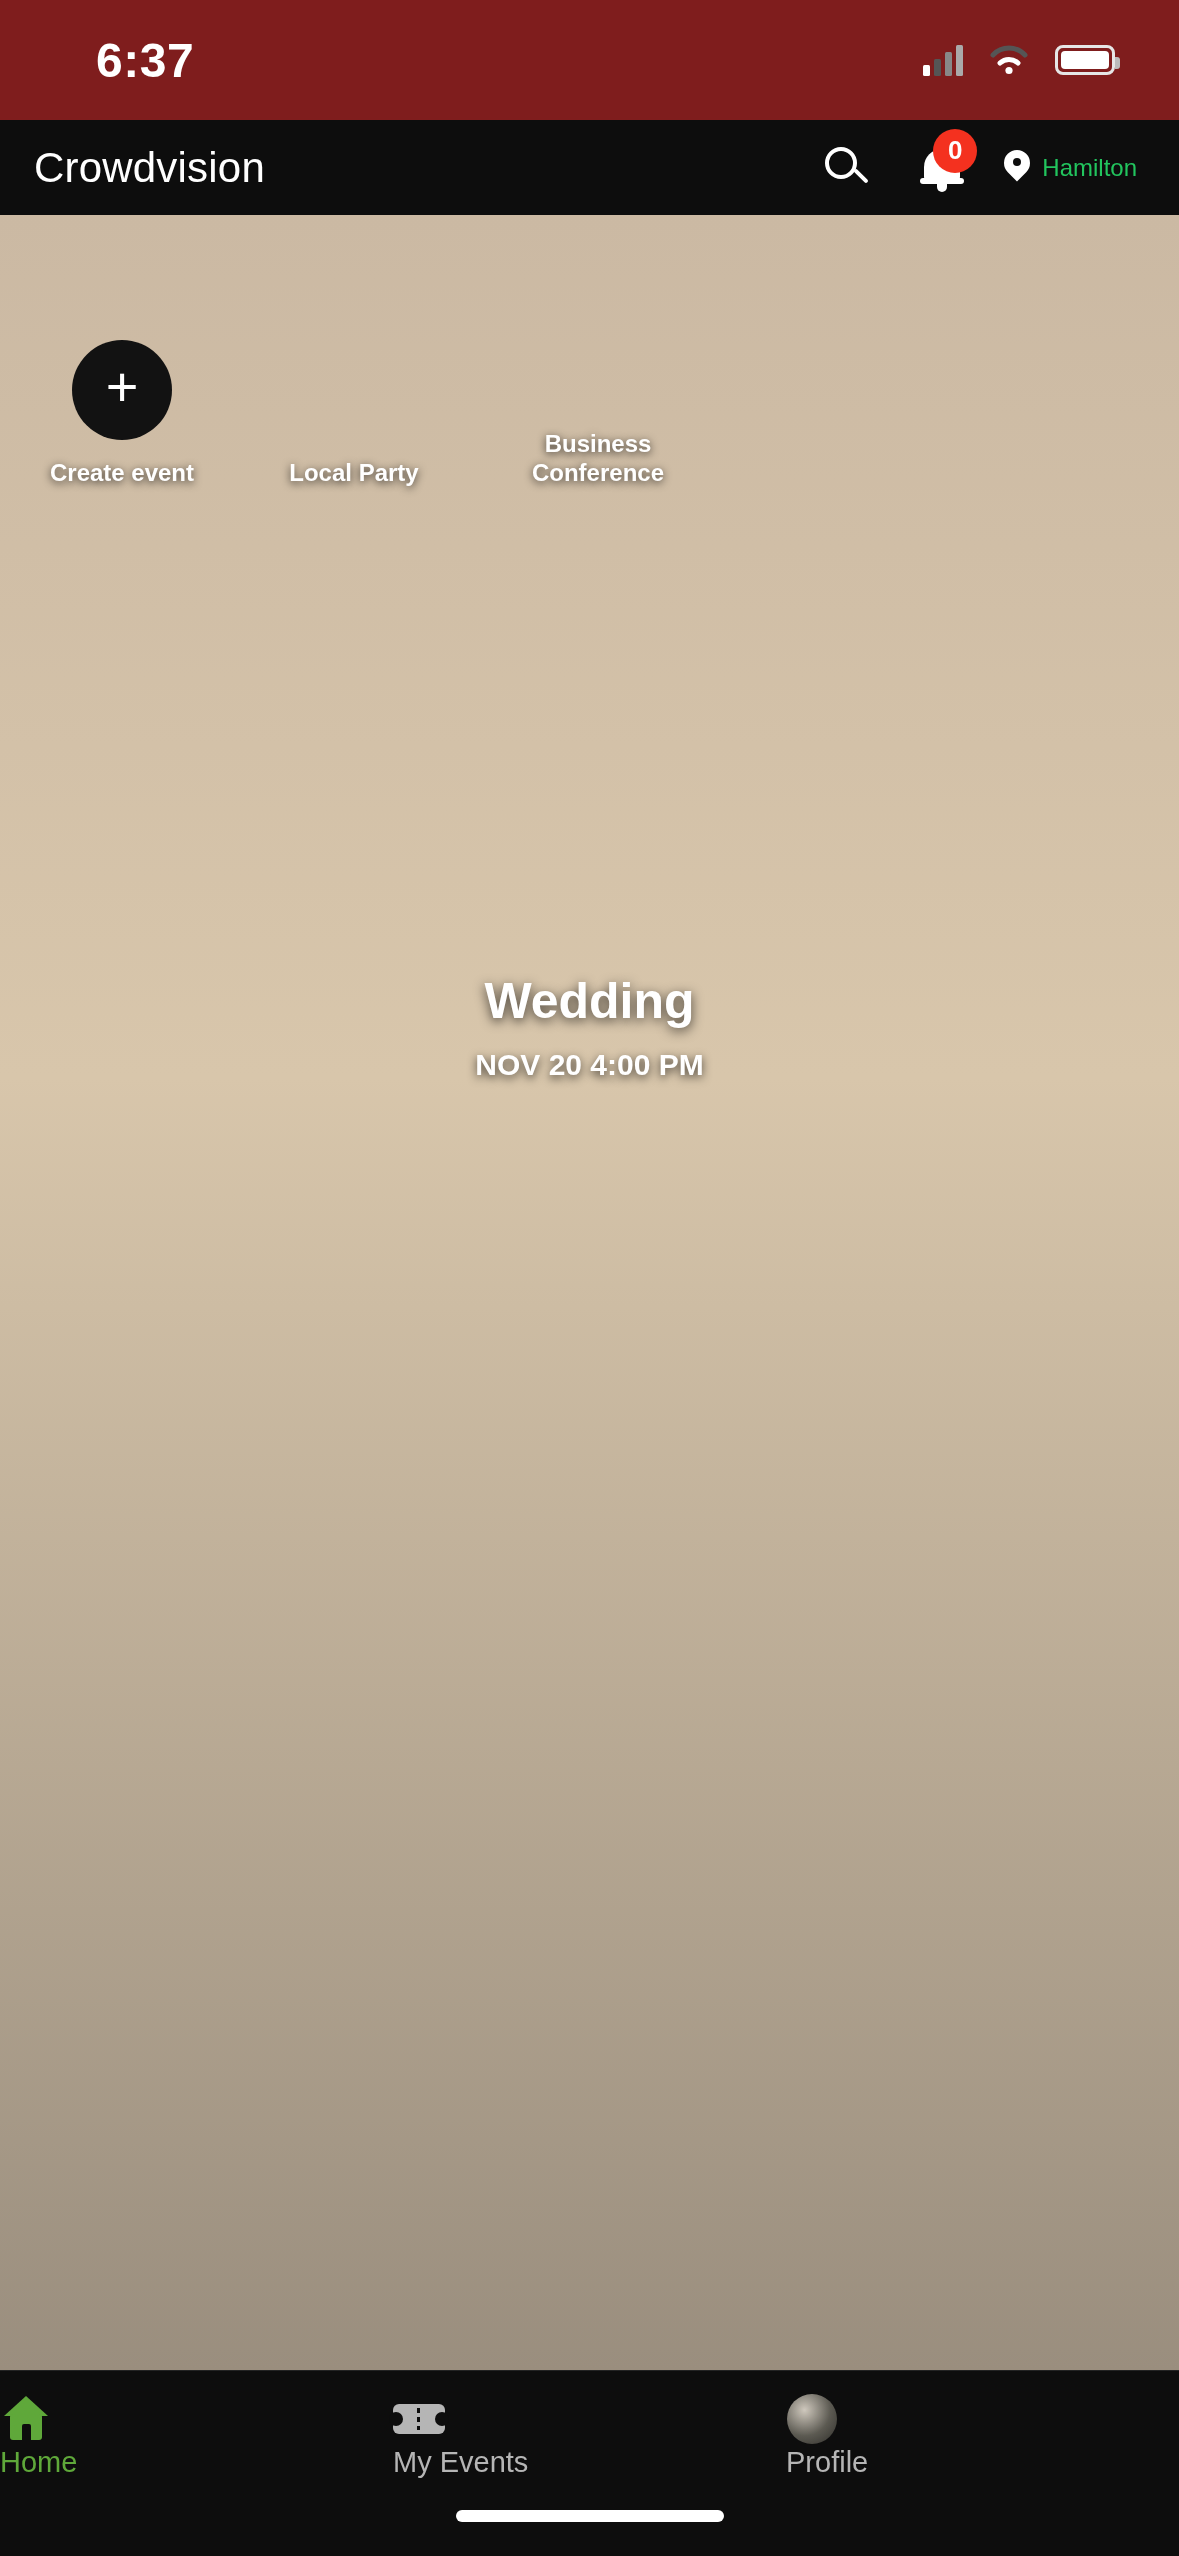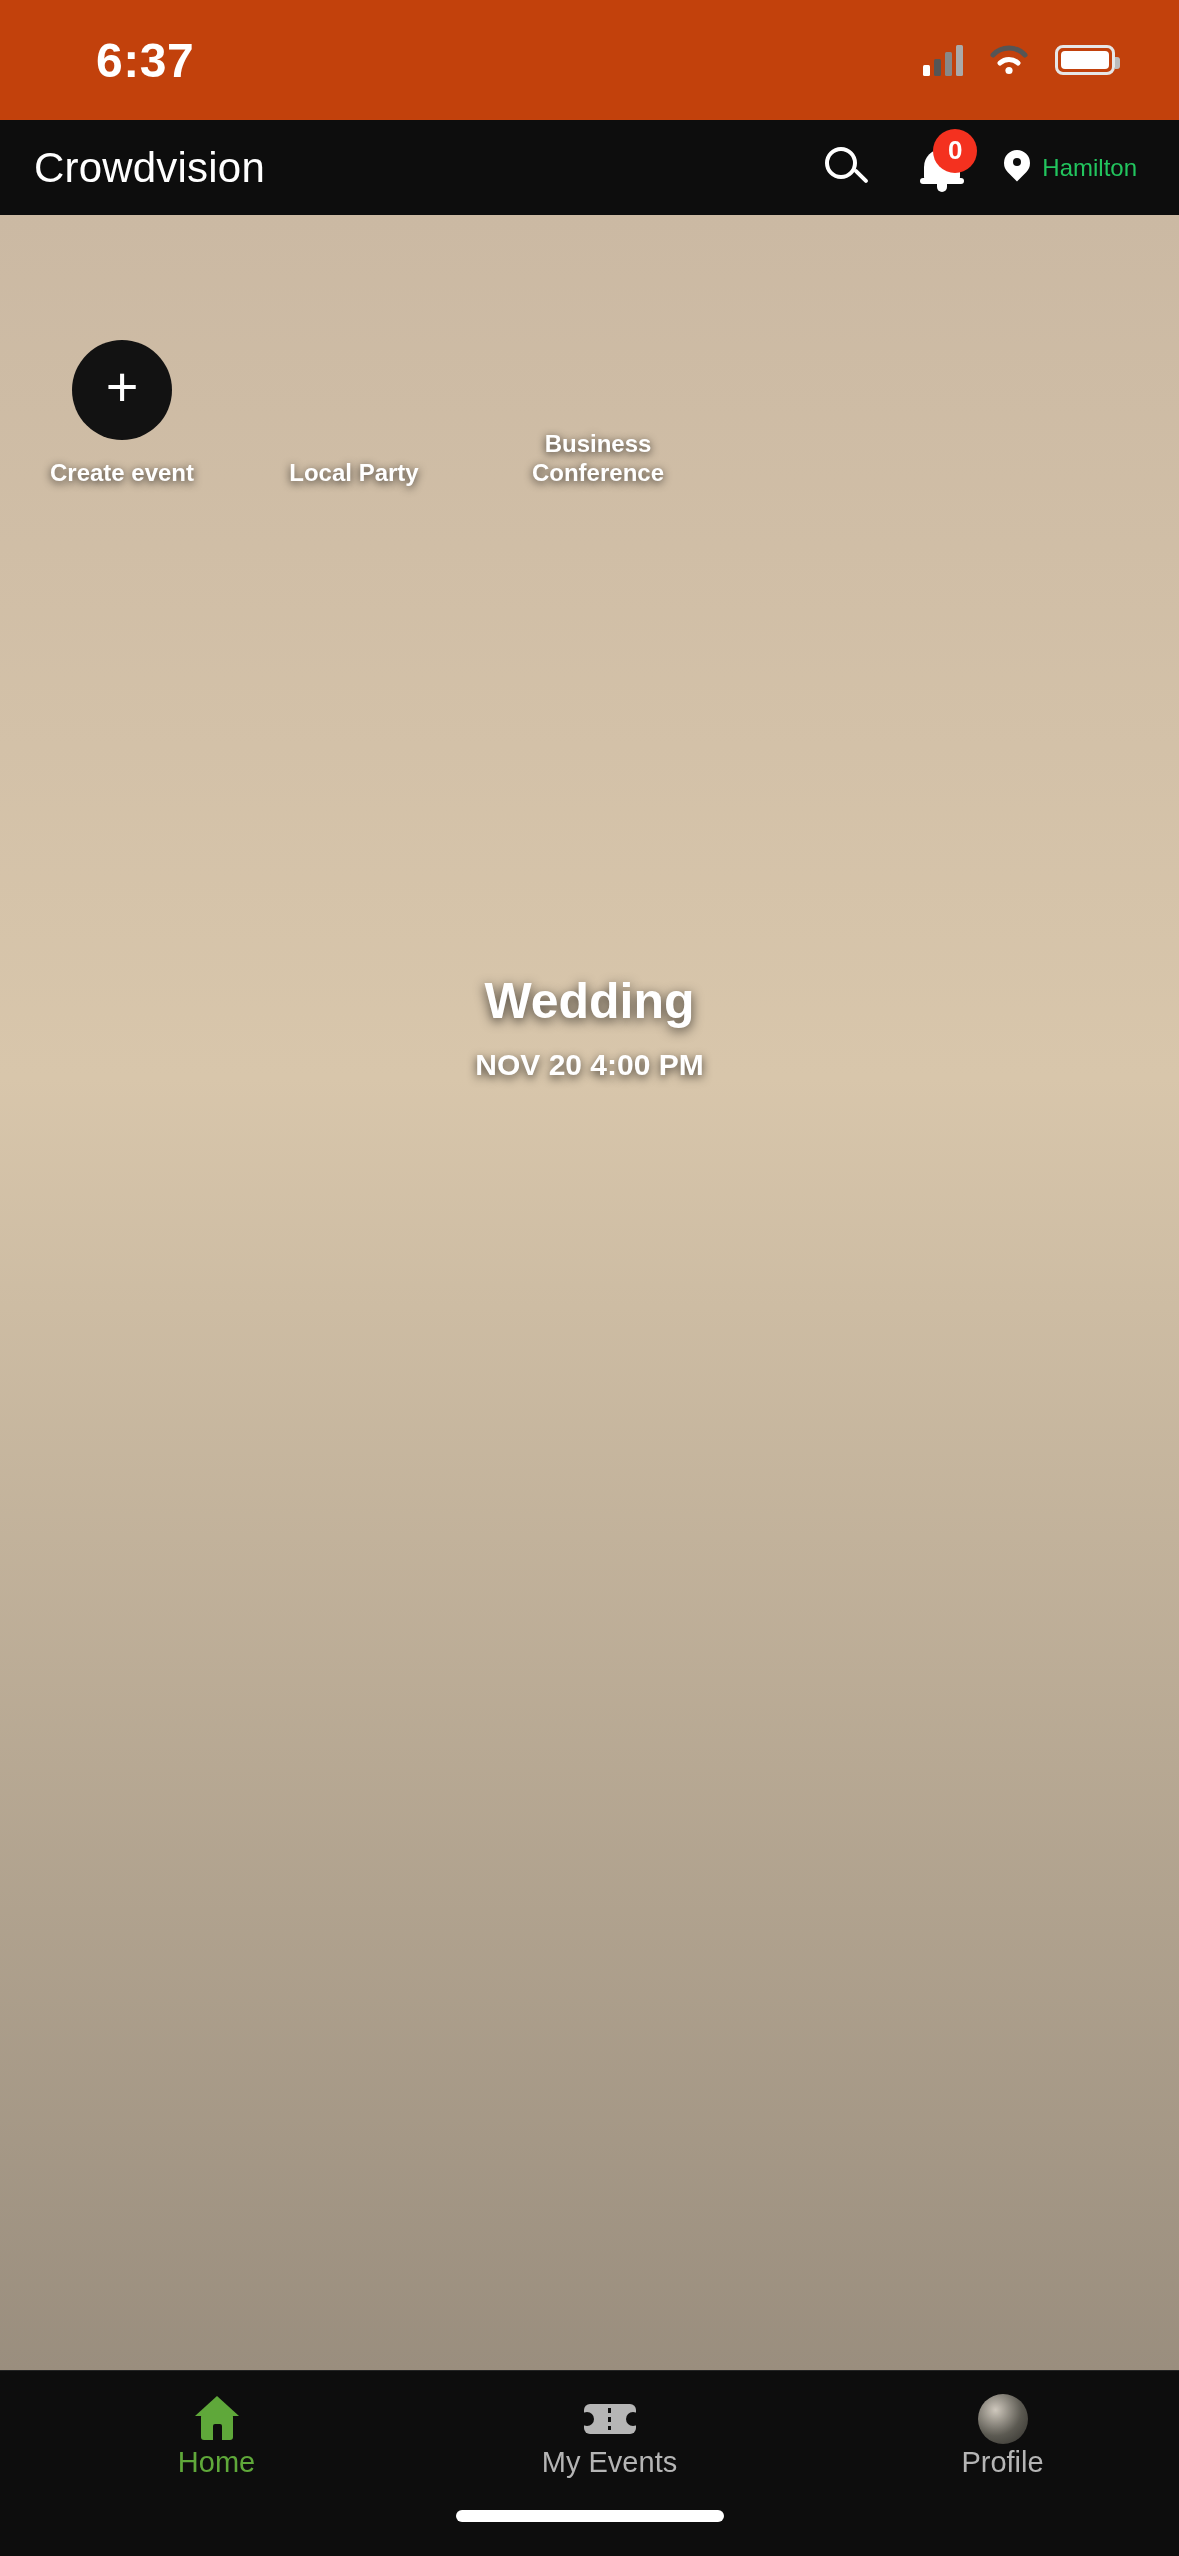--- a/index.html
+++ b/index.html
@@ -12,21 +12,21 @@
   .phone {
     position:relative;
     width:1179px; height:2556px;
     background:#121212;
     display:flex; flex-direction:column;
   }
 
   
   .statusbar {
     height:120px; flex:0 0 120px;
-    background:#c2410c;
+    background:#7f1d1d;
     display:flex; align-items:center; justify-content:space-between;
     padding:0 64px 0 96px;
   }
   .clock { color:#fff; font-size:48px; font-weight:600; letter-spacing:0.5px; }
   .status-right { display:flex; align-items:center; gap:26px; }
   .signal { display:flex; align-items:flex-end; gap:4px; height:32px; }
   .signal i { display:block; width:7px; background:#fff; border-radius:1.5px; }
   .signal i:nth-child(1){ height:11px; background:#fff; }
   .signal i:nth-child(2){ height:17px; background:#555; }
   .signal i:nth-child(3){ height:24px; background:#888; }
@@ -227,21 +227,21 @@
   .hero-partial { position:absolute; inset:0;
     background:linear-gradient(180deg,#cbb9a3 0%,#d8c6ab 40%,#9a8e7e 100%); }
 
   
   .bottomnav {
     flex:0 0 186px; background:#0d0d0d;
     display:flex; flex-direction:column;
     border-top:1px solid #232323;
   }
   .nav-items { flex:1 1 auto; display:flex; align-items:center; }
-  .nav-item { flex:1 1 0; display:flex; flex-direction:column; align-items:center; gap:4px;margin-left:40px; }
+  .nav-item { flex:1 1 0; display:flex; flex-direction:column; align-items:flex-start; gap:4px; }
   .nav-label { font-size:29px; color:#b5b5b5; }
   .nav-item.active .nav-label { color:#5fa83a; }
   .ico { width:52px; height:46px; position:relative; }
   
   .ic-home .roof { position:absolute; left:4px; top:0; width:0; height:0;
     border-left:22px solid transparent; border-right:22px solid transparent; border-bottom:20px solid #5fa83a; }
   .ic-home .base { position:absolute; left:10px; top:18px; width:32px; height:26px; background:#5fa83a; border-radius:3px; }
   .ic-home .door { position:absolute; left:22px; top:28px; width:9px; height:16px; background:#0d0d0d; border-radius:2px 2px 0 0; }
   
   .ic-ticket .t { position:absolute; left:0; top:8px; width:52px; height:30px; background:#b5b5b5; border-radius:6px; }

